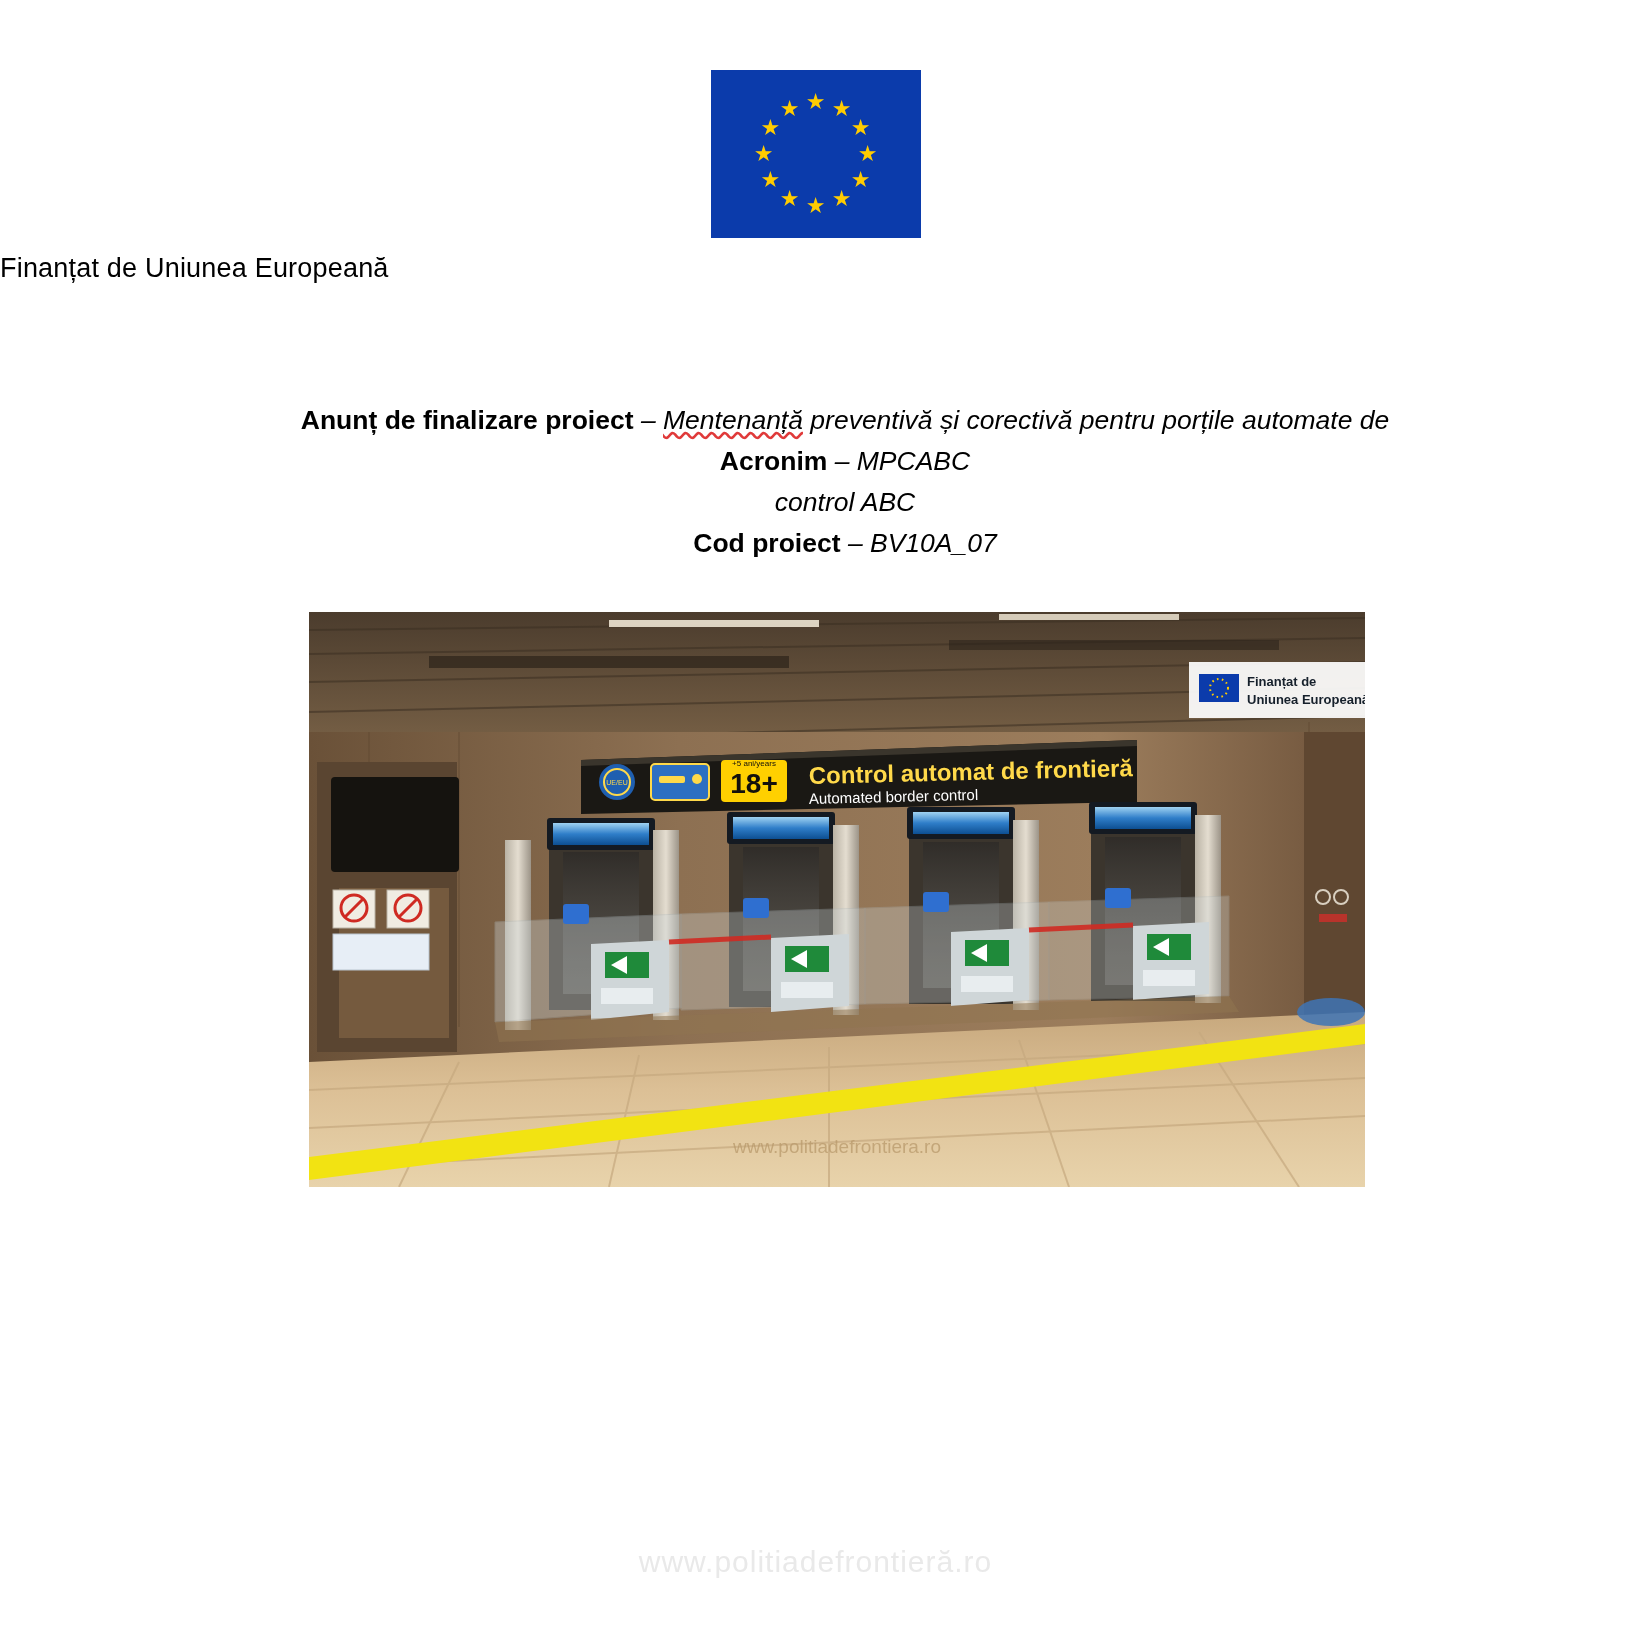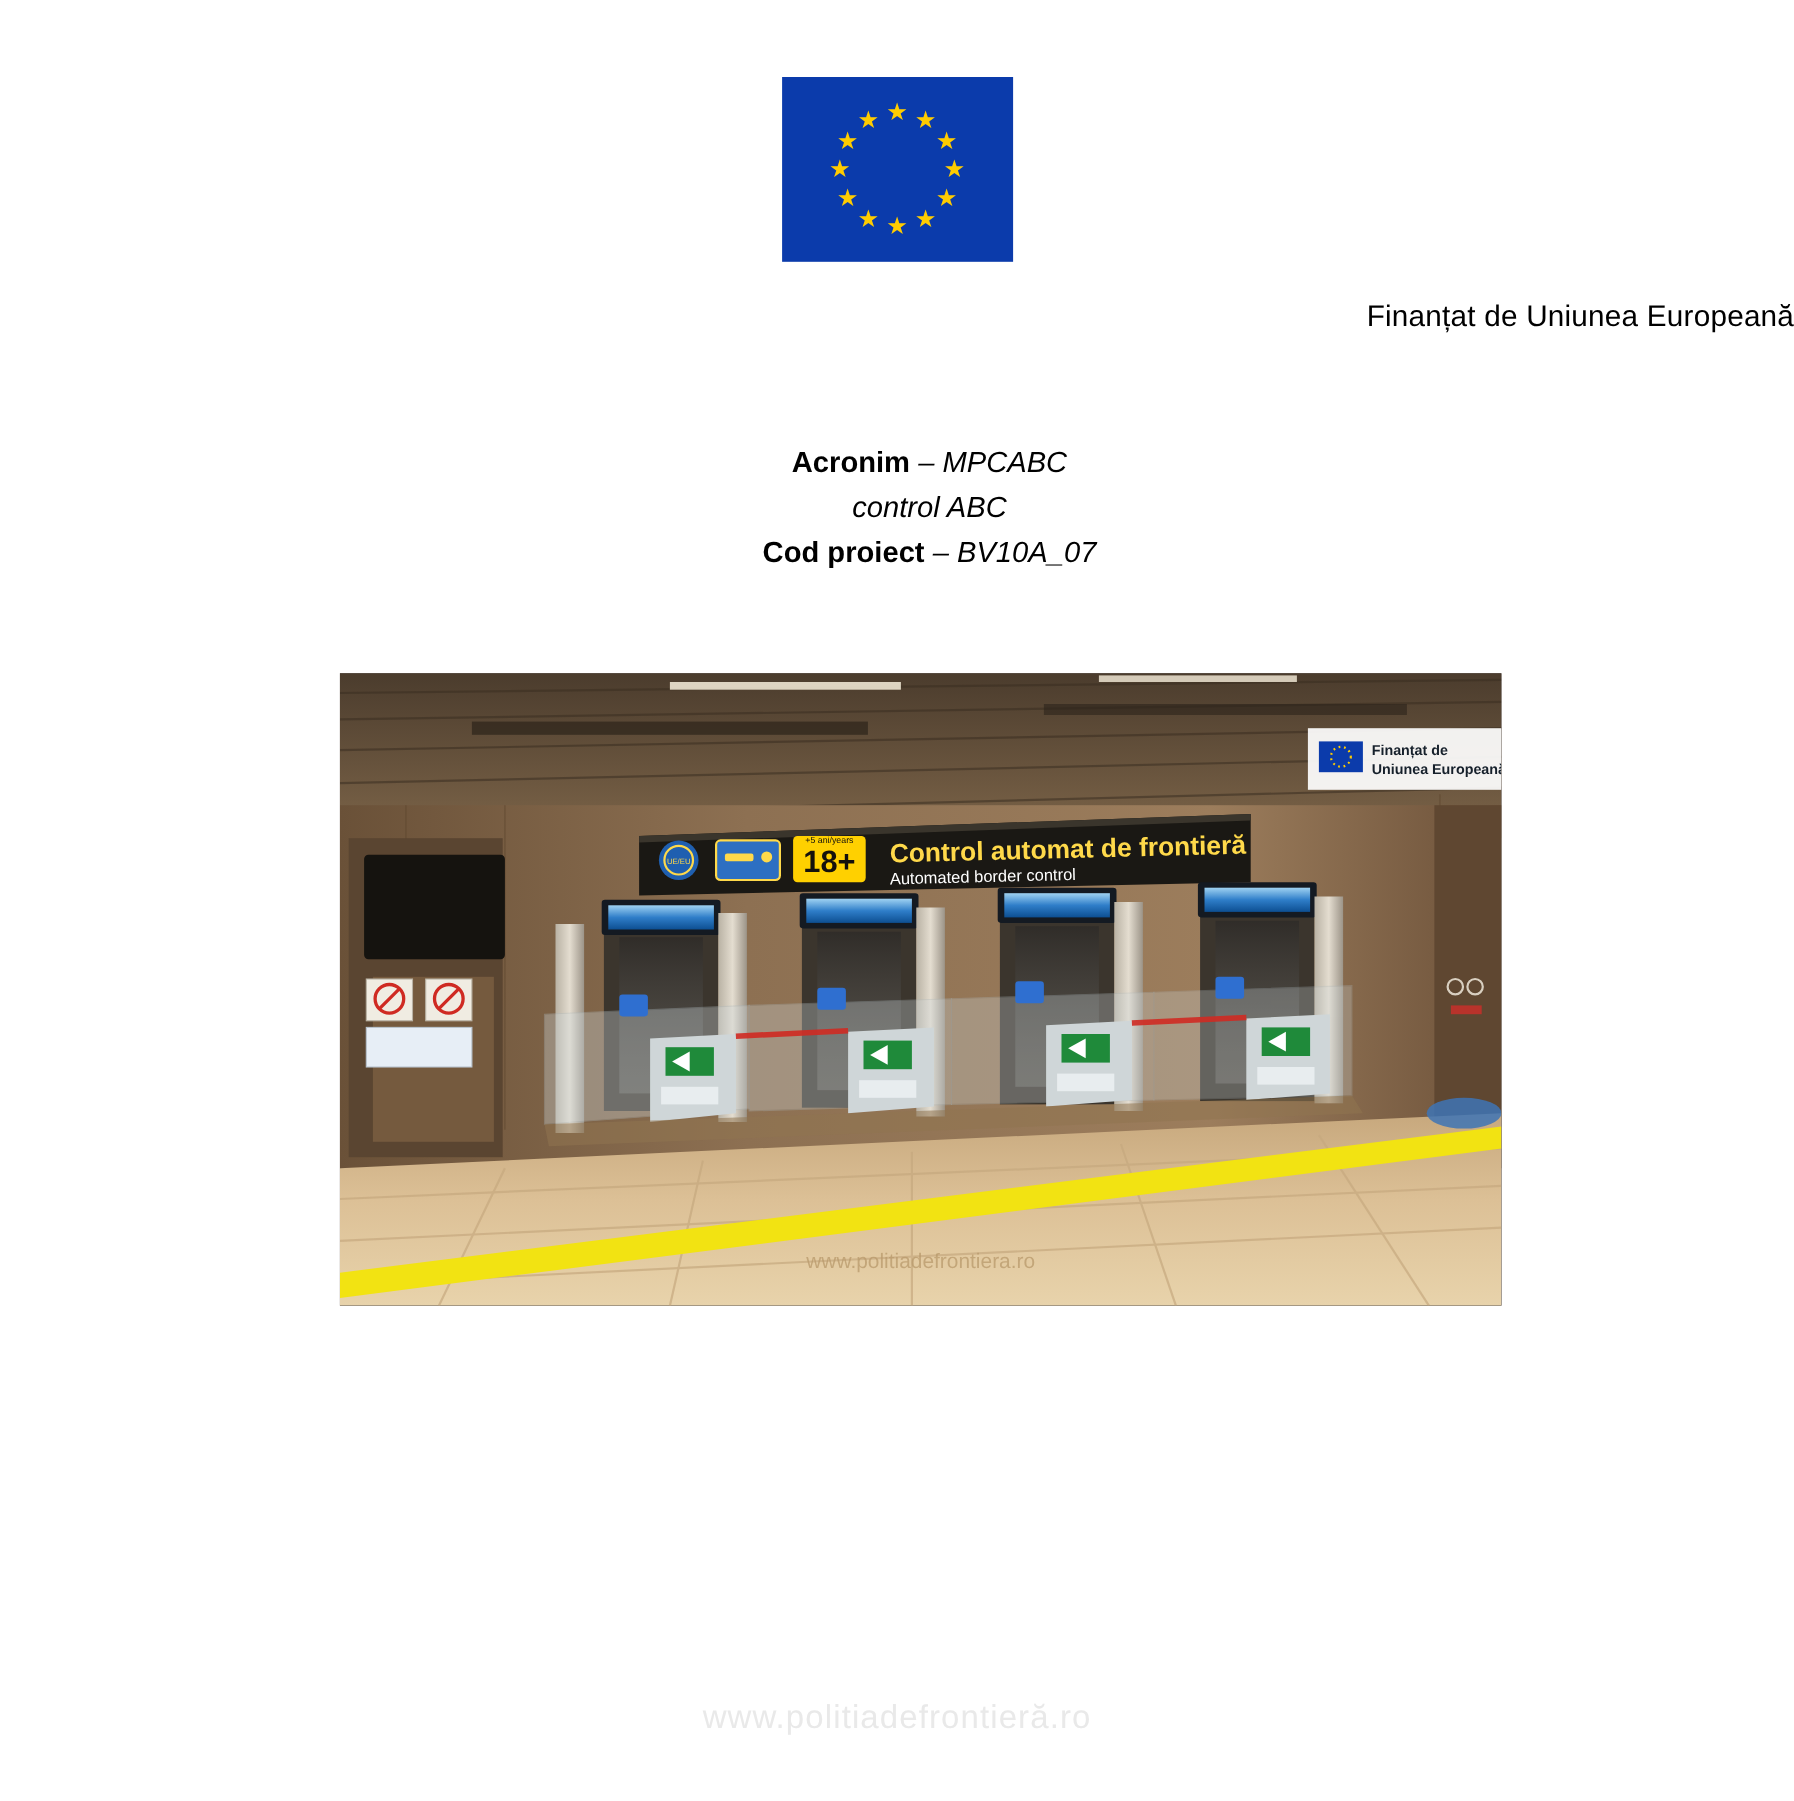--- a/index.html
+++ b/index.html
@@ -44,23 +44,23 @@
     height: 22px;
     color: #ffcc00;
     font-size: 22px;
     line-height: 22px;
     text-align: center;
   }
 
   
   .funded-caption {
     position: absolute;
-    top: 272px;
+    top: 253px;
     width: 100%;
-    text-align: right;
+    text-align: left;
     font-size: 27px;
     letter-spacing: 0.2px;
   }
 
   
   .title-block {
     position: absolute;
     top: 400px;
     left: 205px;
     width: 1280px;
@@ -118,20 +118,23 @@
         <span class="eu-star" style="color: rgb(255, 204, 0); left: 48.9667px; top: 99px;">★</span>
         <span class="eu-star" style="color: rgb(255, 204, 0); left: 42px; top: 73px;">★</span>
         <span class="eu-star" style="color: rgb(255, 204, 0); left: 48.9667px; top: 47px;">★</span>
         <span class="eu-star" style="color: rgb(255, 204, 0); left: 68px; top: 27.9667px;">★</span>
       </div>
   </div>
 
   <div class="funded-caption">Finanțat de Uniunea Europeană</div>
 
   <div class="title-block">
+    <span class="line">
+      <span class="bold">Anunț de finalizare proiect</span><span class="ital"> – </span><span class="ital squiggle">Mentenanță</span><span class="ital"> preventivă și corectivă pentru porțile automate de</span>
+    </span>
     <span class="line">
       <span class="bold">Acronim</span><span class="ital"> – </span><span class="ital">MPCABC</span>
     </span>
     <span class="line ital">control ABC</span>
     <span class="line">
       <span class="bold">Cod proiect</span><span class="ital"> – </span><span class="ital">BV10A_07</span>
     </span>
   </div>
 
   <div class="photo">

